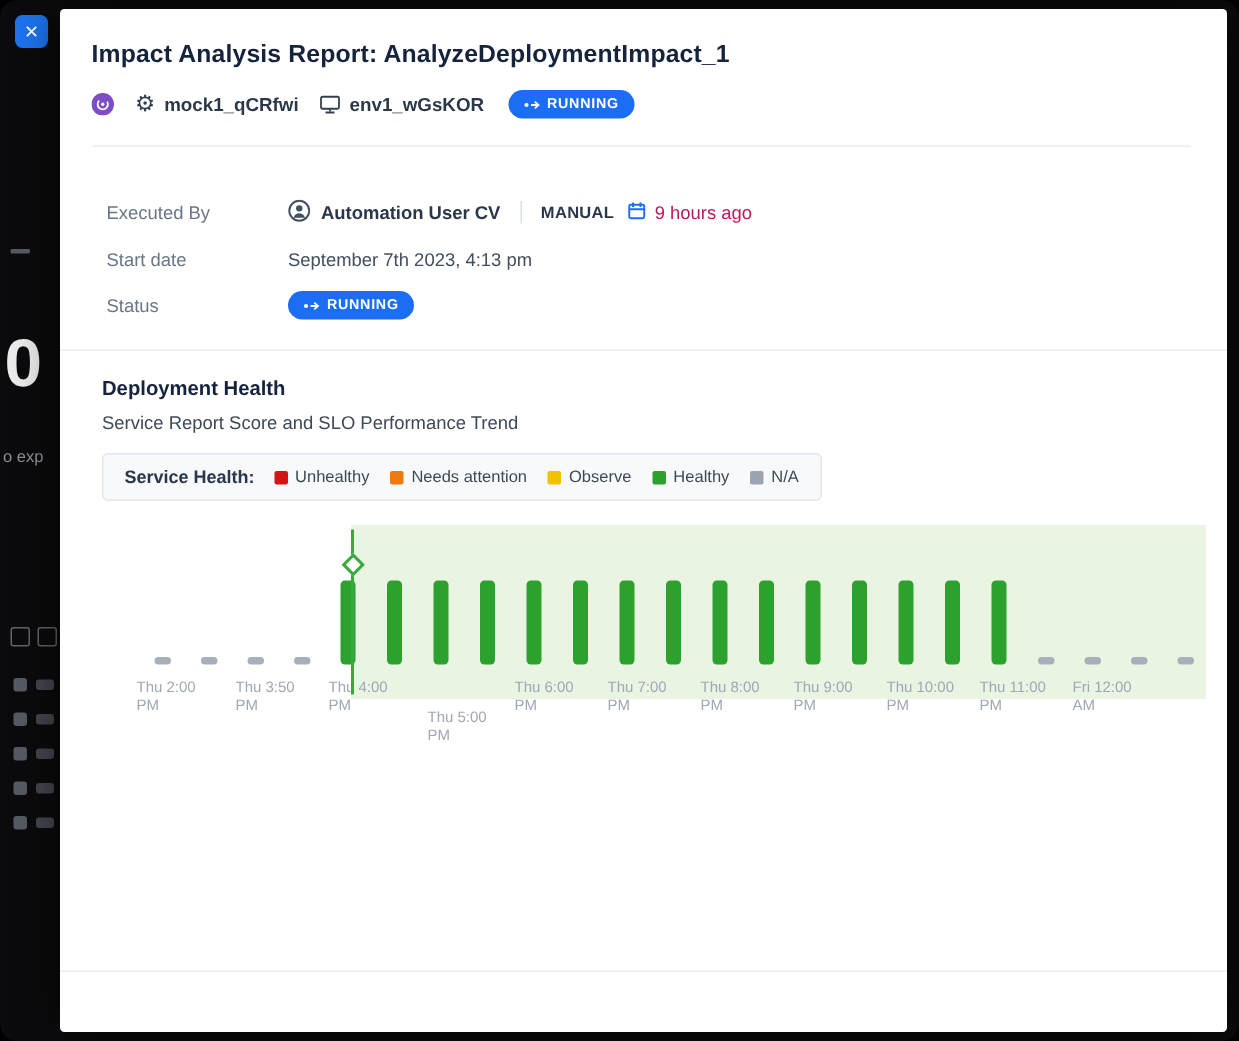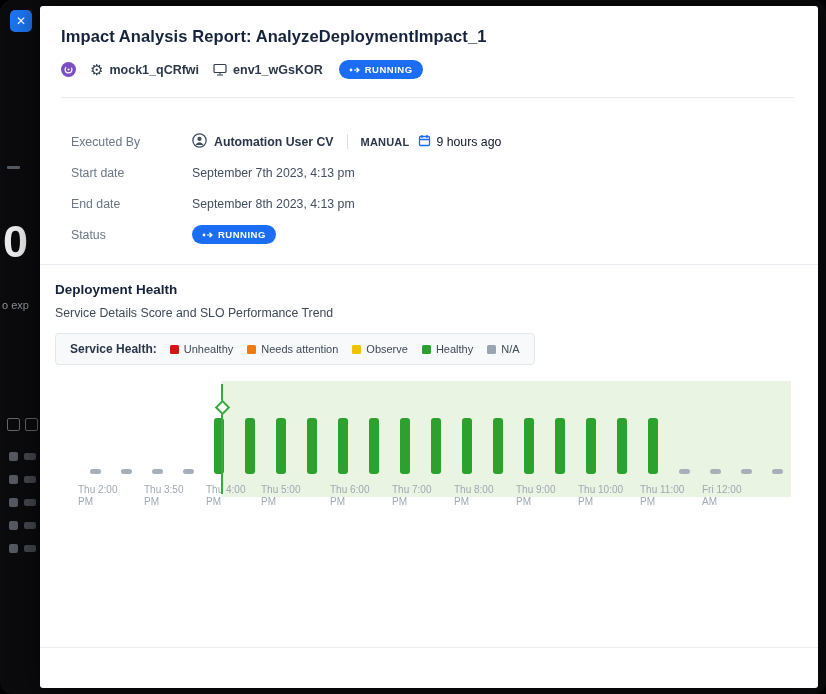--- a/index.html
+++ b/index.html
@@ -40,24 +40,24 @@
   
   .details{padding:16px 21px 14px 21px;}
   .sec-h{margin:0;font-size:14.5px;font-weight:700;color:#16233c;}
   .d-rows{margin-top:12px;}
   .d-row{display:flex;align-items:center;min-height:31px;padding-left:10px;}
   .d-label{width:121px;flex:none;font-size:12.3px;color:#6b7786;}
   .d-value{display:flex;align-items:center;font-size:12.3px;color:#434e5e;}
   .exec-name{margin-left:7px;font-weight:600;color:#2a3649;}
   .vsep{width:1px;height:15px;background:#d8dee5;margin:0 13px;}
   .manual{font-size:11px;font-weight:700;color:#2a3649;letter-spacing:.2px;margin-right:9px;}
-  .time{margin-left:5px;color:#0f172a;}
-
-  
-  .health{padding:17px 21px 0 15px;}
+  .time{margin-left:5px;color:#be185d;}
+
+  
+  .health{padding:17px 21px 0 28px;}
   .sub{margin-top:9px;font-size:12.3px;color:#3e4956;}
   .legend-box{margin-top:13px;display:inline-flex;align-items:center;border:1px solid #e2e7ec;background:#f7f9fa;
     border-radius:4px;padding:8px 14px;}
   .legend-title{font-size:12px;font-weight:700;color:#2a3649;margin-right:13px;}
   .legend-item{display:inline-flex;align-items:center;margin-right:14px;}
   .legend-item:last-child{margin-right:0;}
   .swatch{width:9px;height:9px;border-radius:1.5px;margin-right:5px;display:inline-block;}
   .legend-label{font-size:11px;color:#3e4956;}
 
   .chart{position:relative;margin-top:16px;height:131px;width:736px;}
@@ -172,24 +172,20 @@
             <span class="time">9 hours ago</span>
           </div>
         </div>
 
 
         <div class="d-row">
           <div class="d-label">Start date</div>
           <div class="d-value">September 7th 2023, 4:13 pm</div>
         </div>
 
-        <div class="d-row">
-          <div class="d-label">End date</div>
-          <div class="d-value">September 8th 2023, 4:13 pm</div>
-        </div>
 
         <div class="d-row">
           <div class="d-label">Status</div>
           <div class="d-value">
             <span class="badge" style="margin-left:0;">
               <svg width="12" height="8" viewBox="0 0 12 8">
                   <circle cx="2" cy="4" r="1.4" fill="#fff"></circle>
                   <path d="M5 4 h4.5 M7.5 1.7 L10 4 L7.5 6.3" stroke="#fff" stroke-width="1.2" fill="none"></path>
                 </svg>
               <span>RUNNING</span>
@@ -197,21 +193,21 @@
           </div>
         </div>
 
       </div>
     </div>
 
     <div class="divider"></div>
 
     <div class="health">
       <h3 class="sec-h" style="font-size:13.5px;">Deployment Health</h3>
-      <div class="sub">Service Details Score and SLO Performance Trend</div>
+      <div class="sub">Service Report Score and SLO Performance Trend</div>
 
       <div class="legend-box">
         <span class="legend-title">Service Health:</span>
         <span style="display:inline-flex;align-items:center;">
             <span class="legend-item">
               <span class="swatch" style="background: rgb(210, 21, 21);"></span>
               <span class="legend-label">Unhealthy</span>
             </span>
             <span class="legend-item">
               <span class="swatch" style="background: rgb(239, 123, 16);"></span>
@@ -262,21 +258,21 @@
             <div>PM</div>
           </div>
           <div class="tick" style="left: 89px;">
             <div>Thu 3:50</div>
             <div>PM</div>
           </div>
           <div class="tick" style="left: 151px;">
             <div>Thu 4:00</div>
             <div>PM</div>
           </div>
-          <div class="tick" style="left: 206px;">
+          <div class="tick" style="left: 217px; margin-top: 20px;">
             <div>Thu 5:00</div>
             <div>PM</div>
           </div>
           <div class="tick" style="left: 275px;">
             <div>Thu 6:00</div>
             <div>PM</div>
           </div>
           <div class="tick" style="left: 337px;">
             <div>Thu 7:00</div>
             <div>PM</div>

